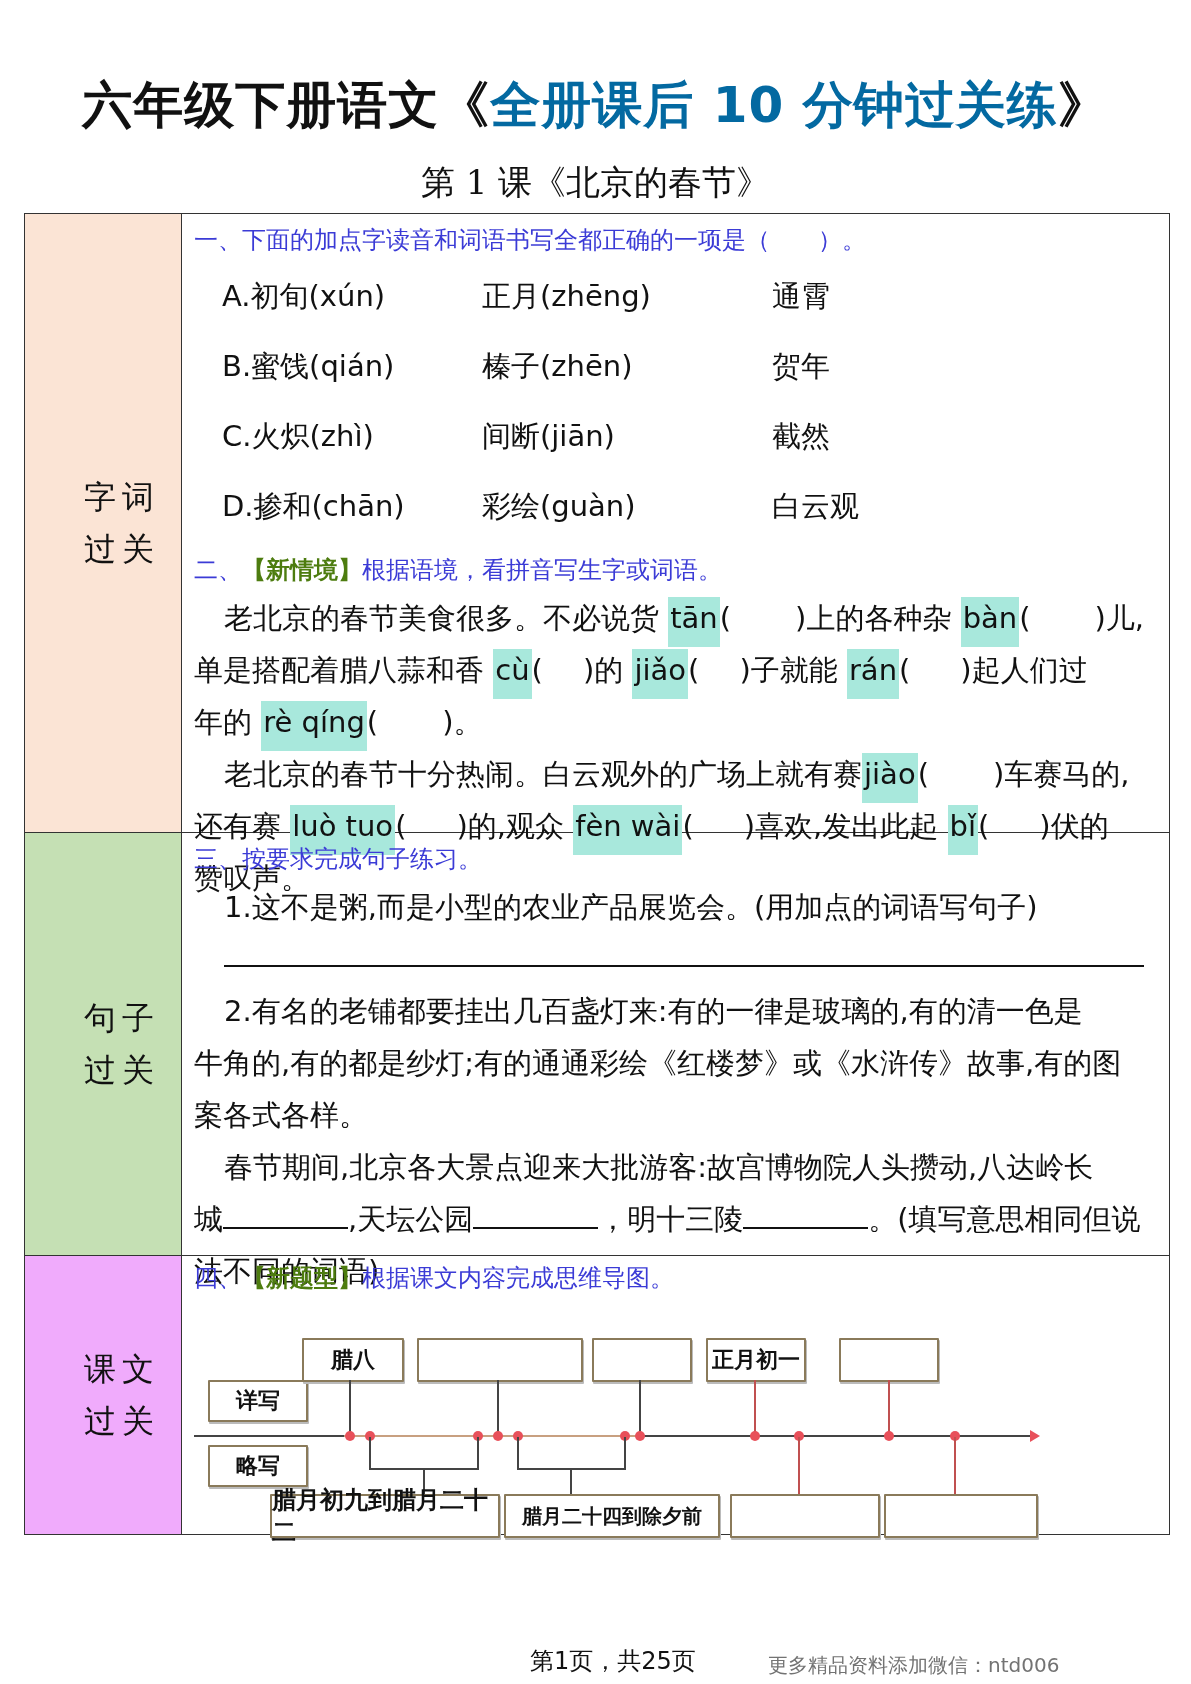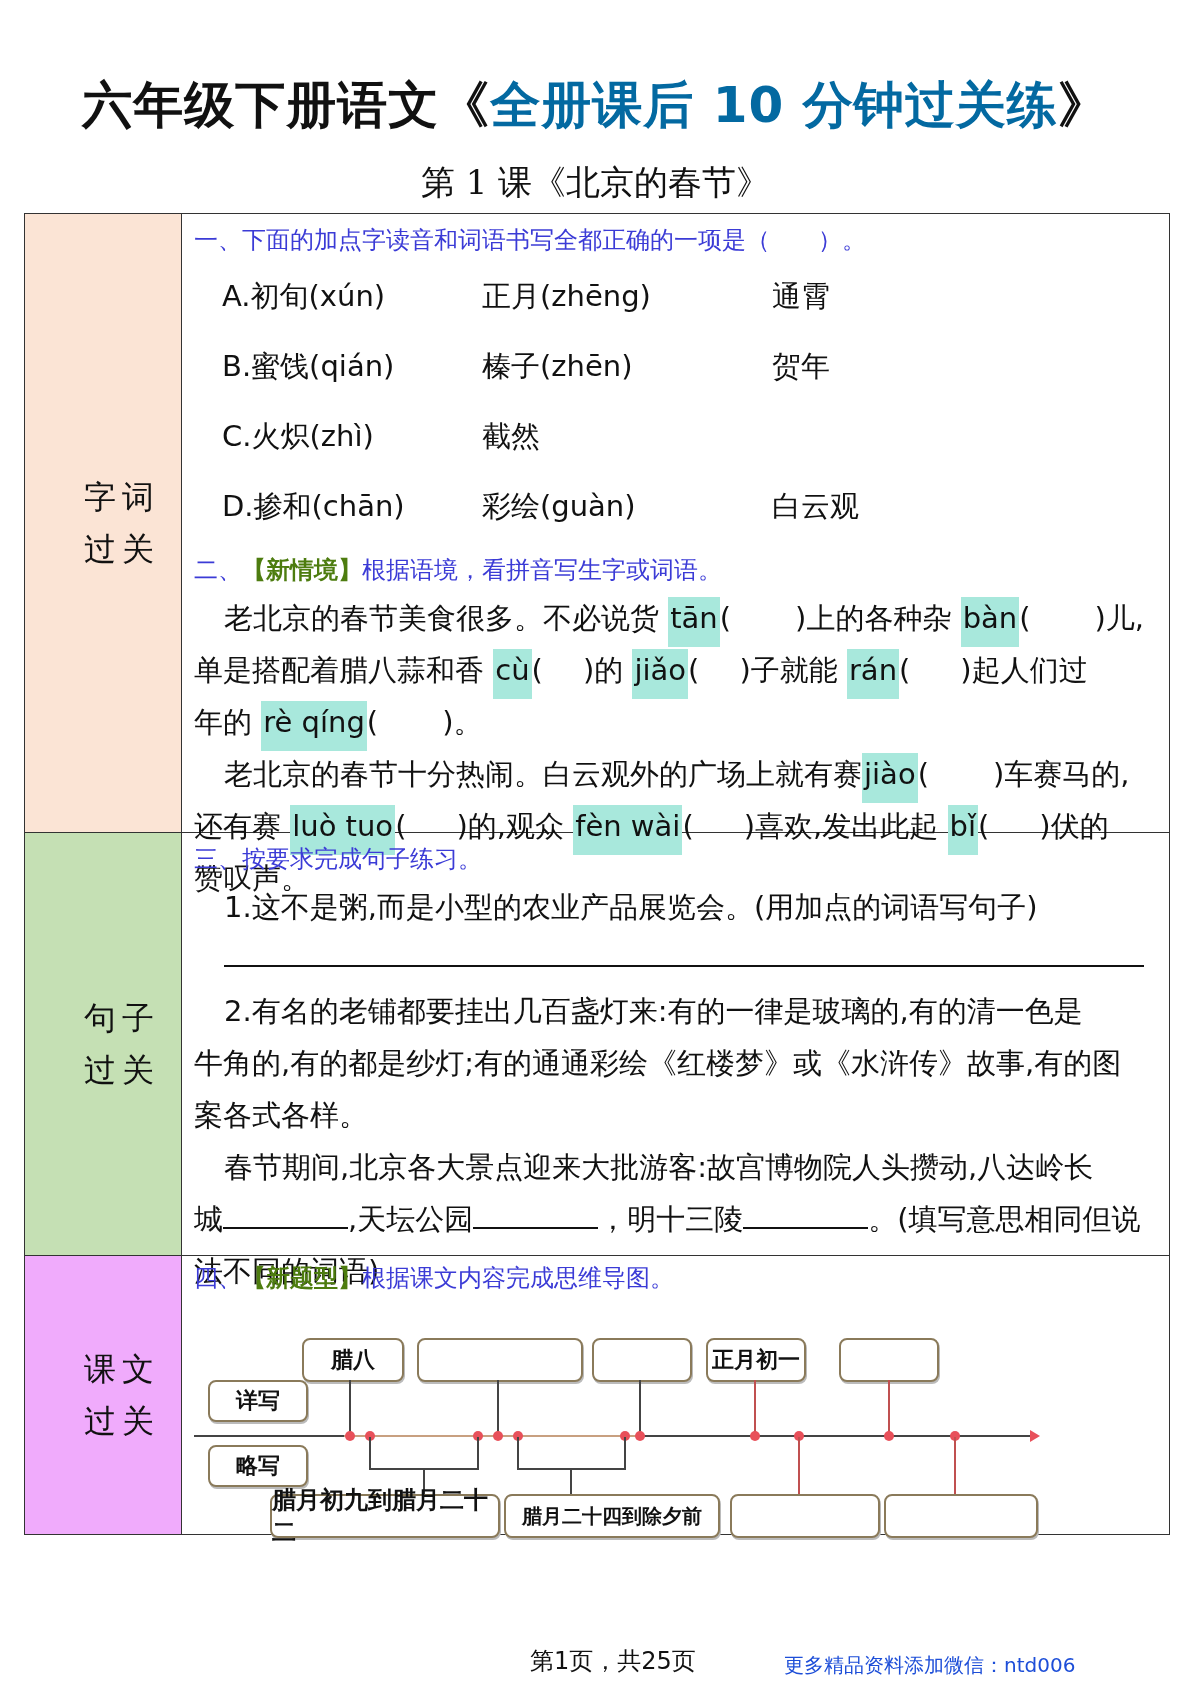--- a/index.html
+++ b/index.html
@@ -18,26 +18,26 @@
   .opt span{display:inline-block;}
   .opt .c1{width:260px;}
   .opt .c2{width:290px;}
   .para{font-size:29px;line-height:52px;}
   .ind{padding-left:30px;}
   .py{background:#a8e8dc;padding:4px 2px 12px 2px;font-family:"DejaVu Sans",sans-serif;}
   .blank{display:inline-block;width:64px;}
   .underline{display:inline-block;width:125px;border-bottom:2px solid #111;height:26px;}
   .ansline{margin:20px 0 18px 30px;width:920px;border-bottom:2px solid #111;height:12px;}
   .mindmap{position:relative;height:232px;margin-top:2px;}
-  .box{position:absolute;border:2px solid #8a7a5a;border-radius:8px;background:#fff;box-shadow:1px 2px 0 #bbb;display:flex;align-items:center;justify-content:center;font-size:22px;font-weight:bold;font-family:"DejaVu Sans",sans-serif;}
+  .box{position:absolute;border:2px solid #8a7a5a;border-radius:1px;background:#fff;box-shadow:1px 2px 0 #bbb;display:flex;align-items:center;justify-content:center;font-size:22px;font-weight:bold;font-family:"DejaVu Sans",sans-serif;}
   .vline{position:absolute;width:2px;}
   .hline{position:absolute;height:2px;}
   .pt{position:absolute;width:10px;height:10px;border-radius:50%;background:#e8505a;}
   .footer{position:absolute;top:1645px;left:530px;font-size:24px;}
-  .watermark{position:absolute;top:1652px;left:768px;font-size:20px;color:#1d4ed8;margin-left:16px;}
+  .watermark{position:absolute;top:1652px;left:768px;font-size:20px;color:#737373;}
 </style>
 </head>
 <body>
 
 <div class="title"><span>六年级下册语文《</span><span class="red">全册课后 10 分钟过关练</span><span>》</span></div>
 <div class="subtitle">第 1 课《北京的春节》</div>
 
 <div class="grid">
 
   <div class="row" style="height:618px;">
@@ -54,20 +54,21 @@
           <span class="c2">正月(zhēng)</span>
           <span>通霄</span>
         </div>
       <div class="opt">
           <span class="c1">B.蜜饯(qián)</span>
           <span class="c2">榛子(zhēn)</span>
           <span>贺年</span>
         </div>
       <div class="opt">
           <span class="c1">C.火炽(zhì)</span>
+          <span class="c2">间断(jiān)</span>
           <span>截然</span>
         </div>
       <div class="opt">
           <span class="c1">D.掺和(chān)</span>
           <span class="c2">彩绘(guàn)</span>
           <span>白云观</span>
         </div>
       <div class="q-title" style="margin-top:6px;"><span>二、</span><span class="tag">【新情境】</span><span>根据语境，看拼音写生字或词语。</span></div>
       <div class="para ind">
         <span>老北京的春节美食很多。不必说货 </span><span class="py">tān</span>(<span class="blank"></span><span>)上的各种杂 </span><span class="py">bàn</span>(<span class="blank"></span><span>)儿,</span>

